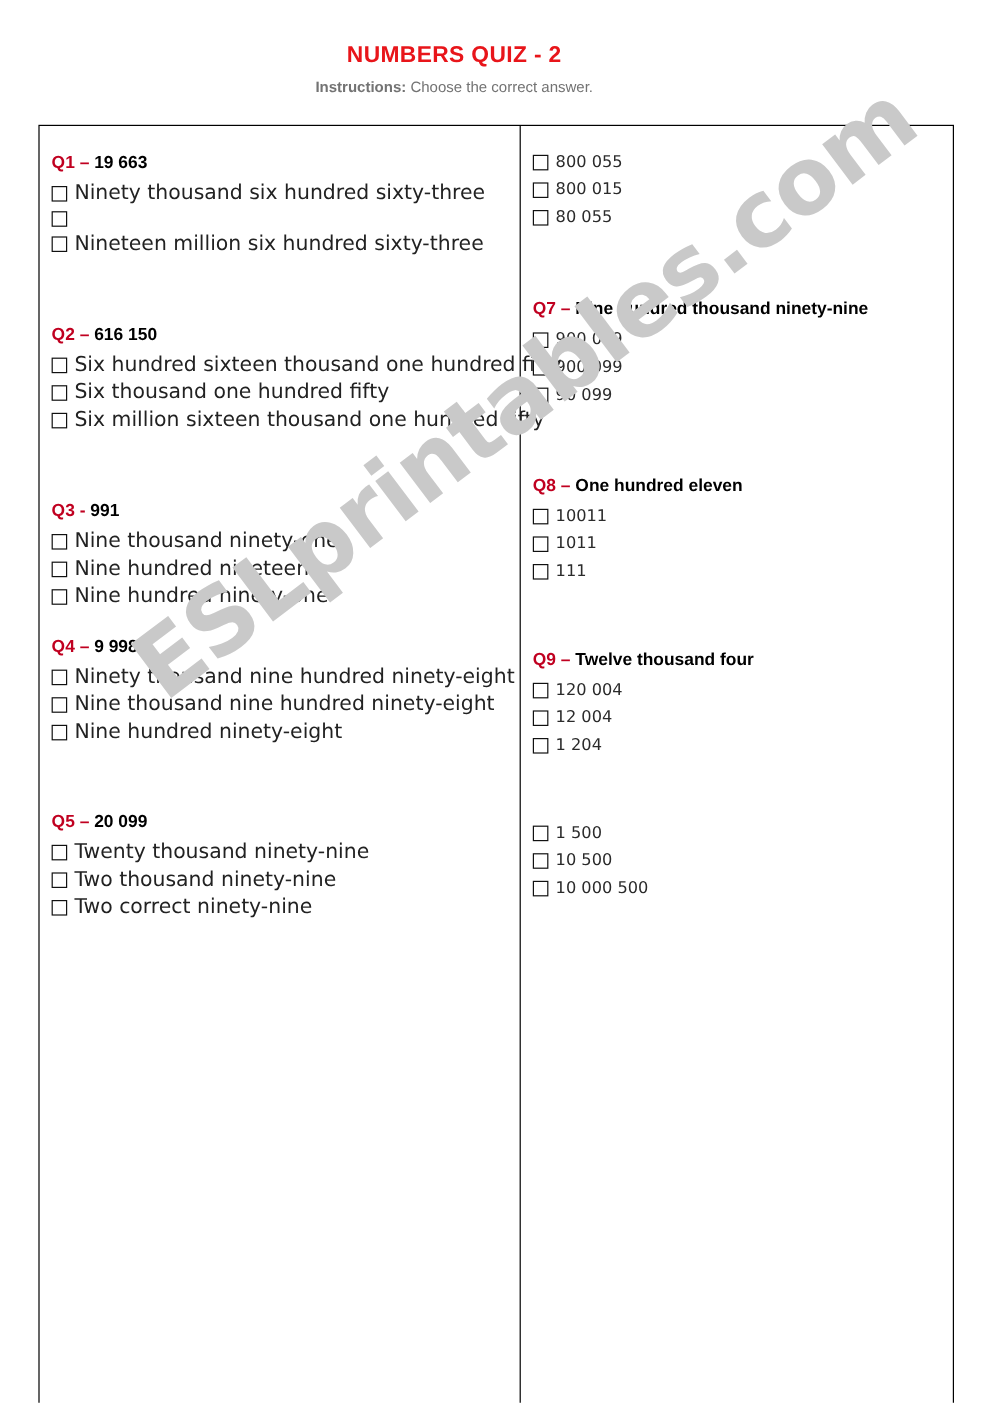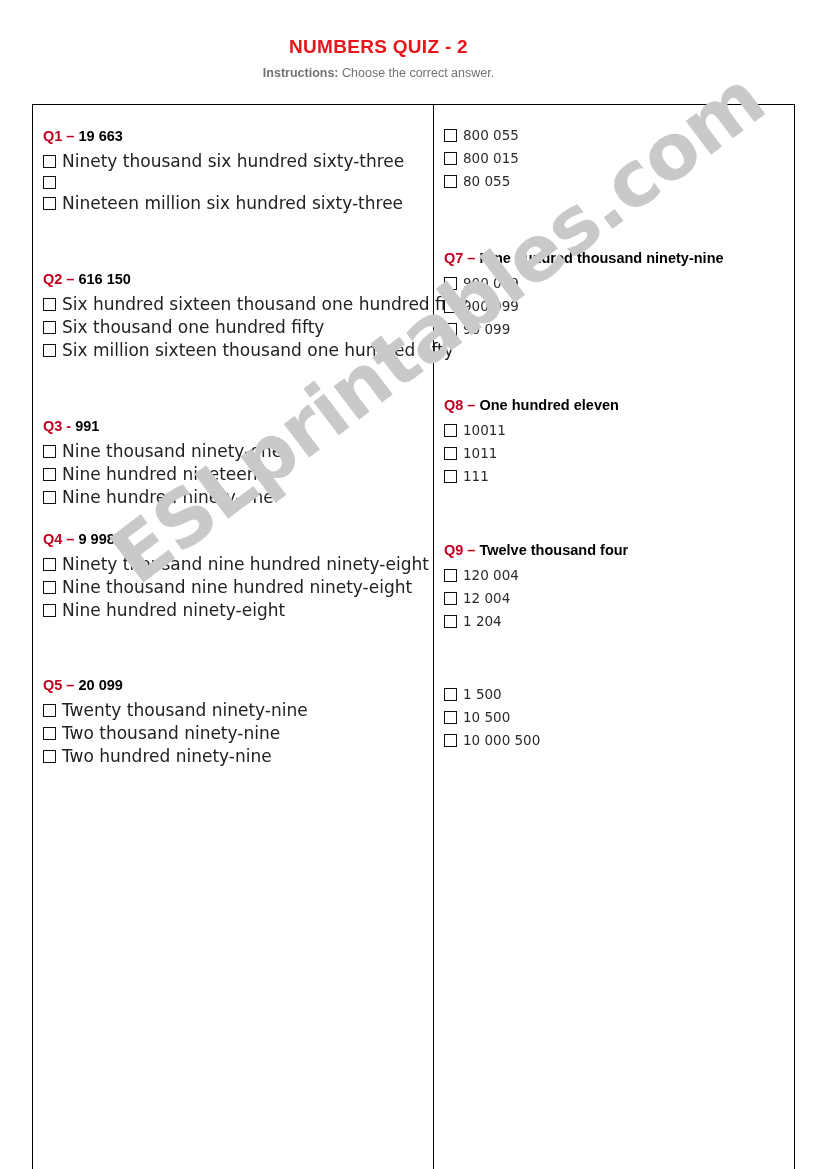--- a/index.html
+++ b/index.html
@@ -212,21 +212,21 @@
         <div class="option-row">
           <span class="checkbox"></span>
           <span class="option-label">Twenty thousand ninety-nine</span>
         </div>
         <div class="option-row">
           <span class="checkbox"></span>
           <span class="option-label">Two thousand ninety-nine</span>
         </div>
         <div class="option-row">
           <span class="checkbox"></span>
-          <span class="option-label">Two hundred ninety-nine</span>
+          <span class="option-label">Two correct ninety-nine</span>
         </div>
       </div>
     </div>
   <div class="quiz-column" id="column-right">
       <div class="question-block" style="margin-top: 0px;">
         <div class="option-row">
           <span class="checkbox"></span>
           <span class="option-label">800 055</span>
         </div>
         <div class="option-row">

